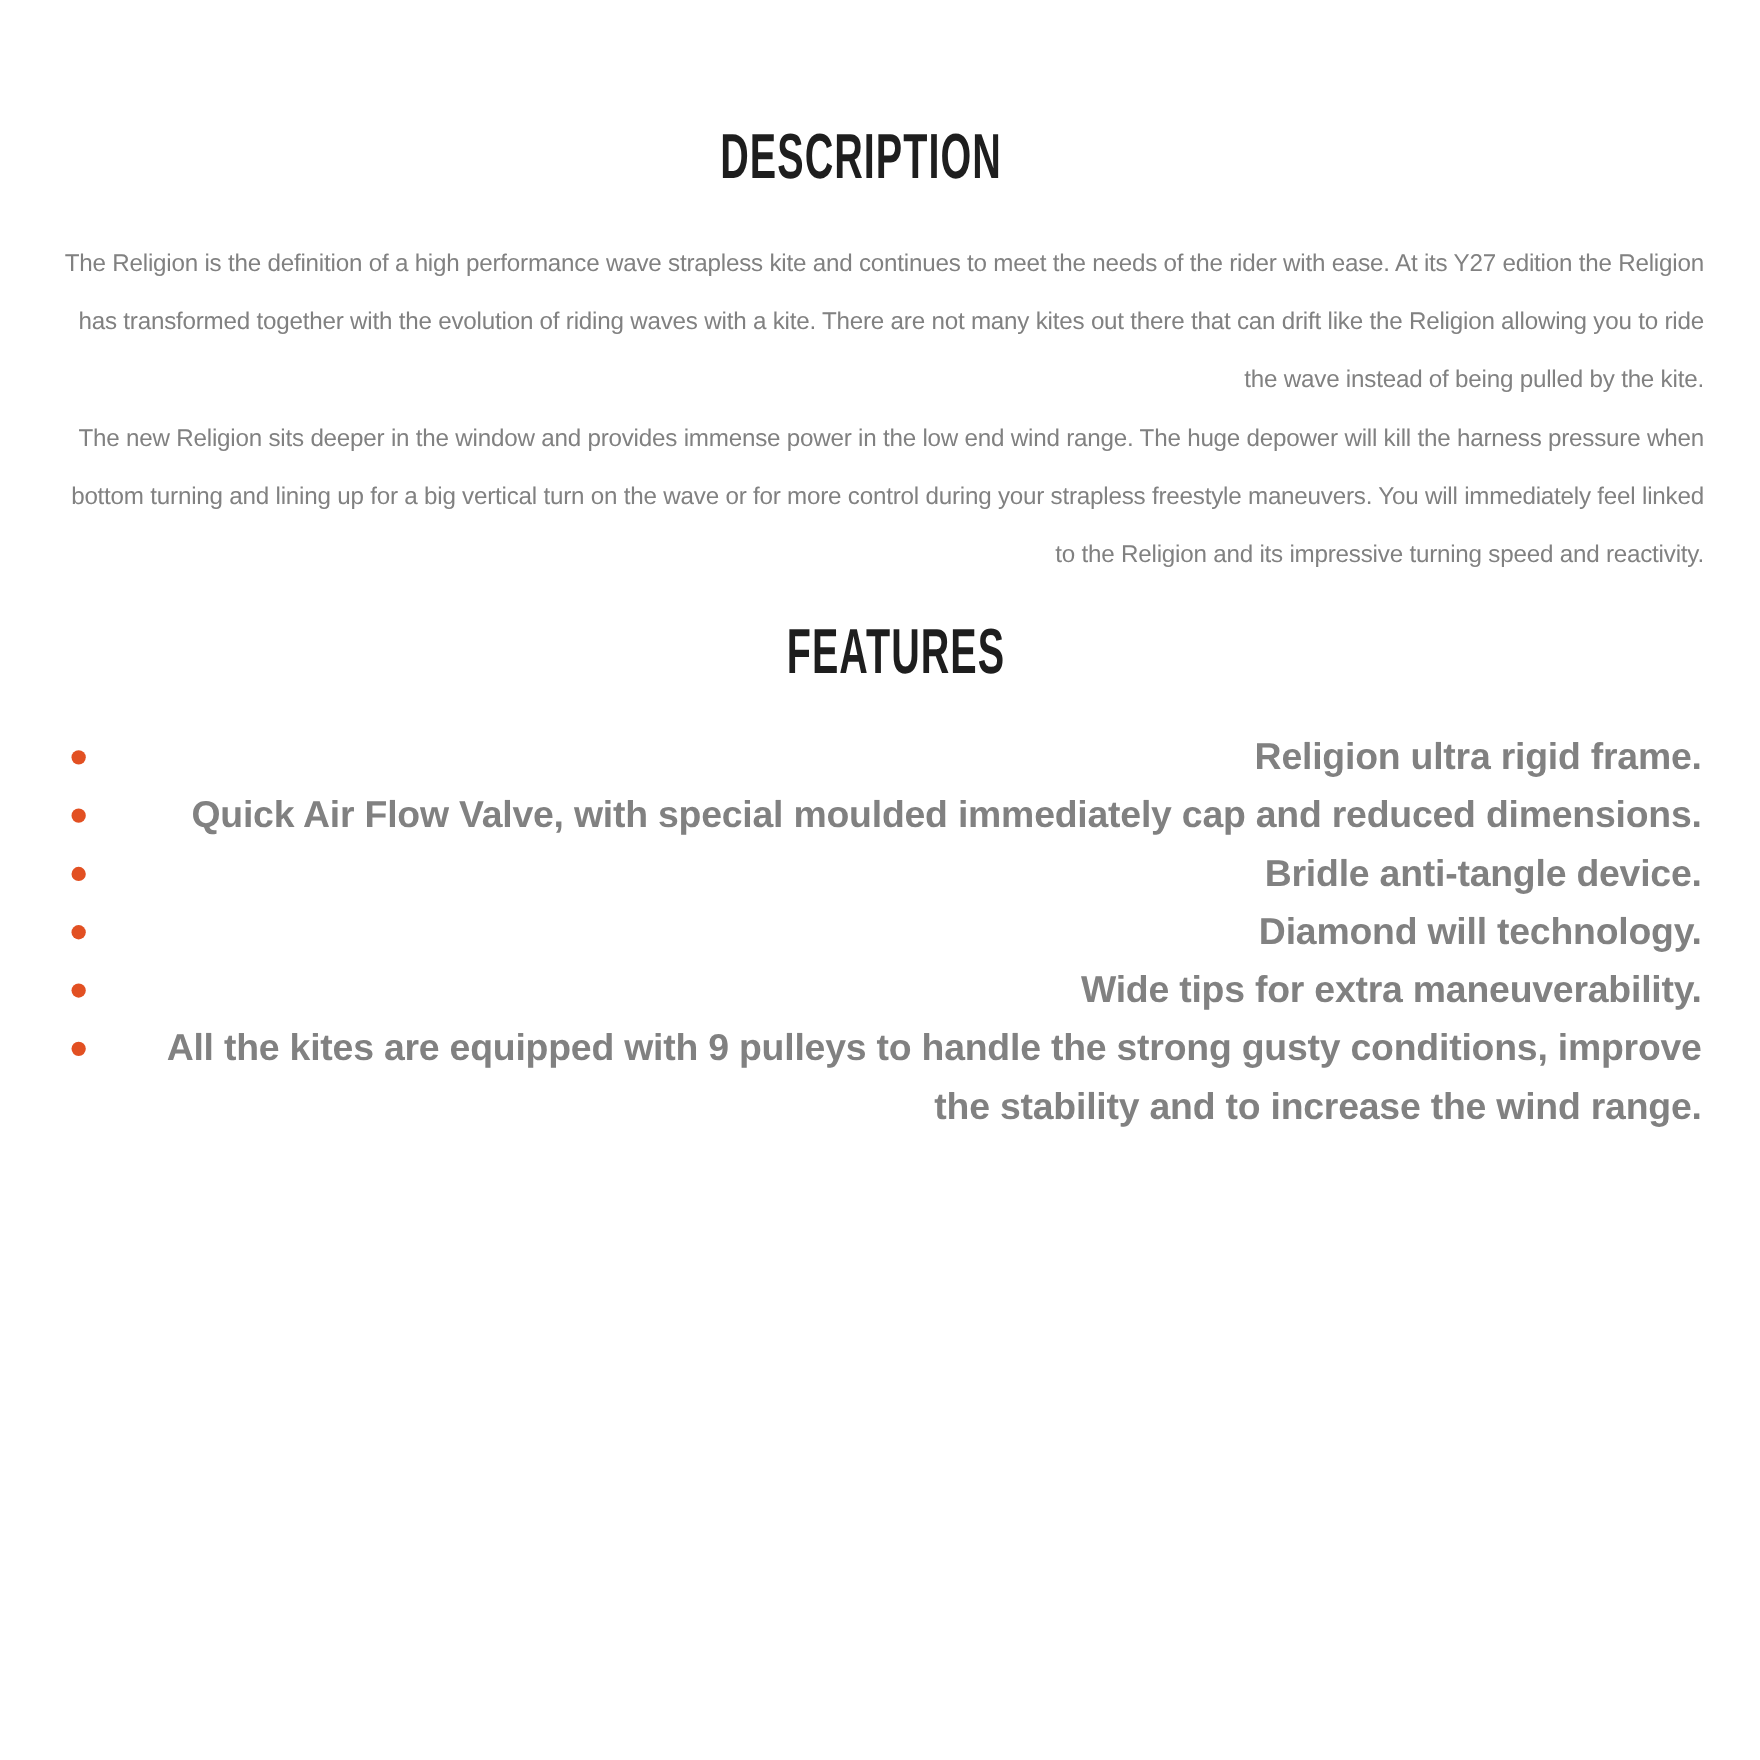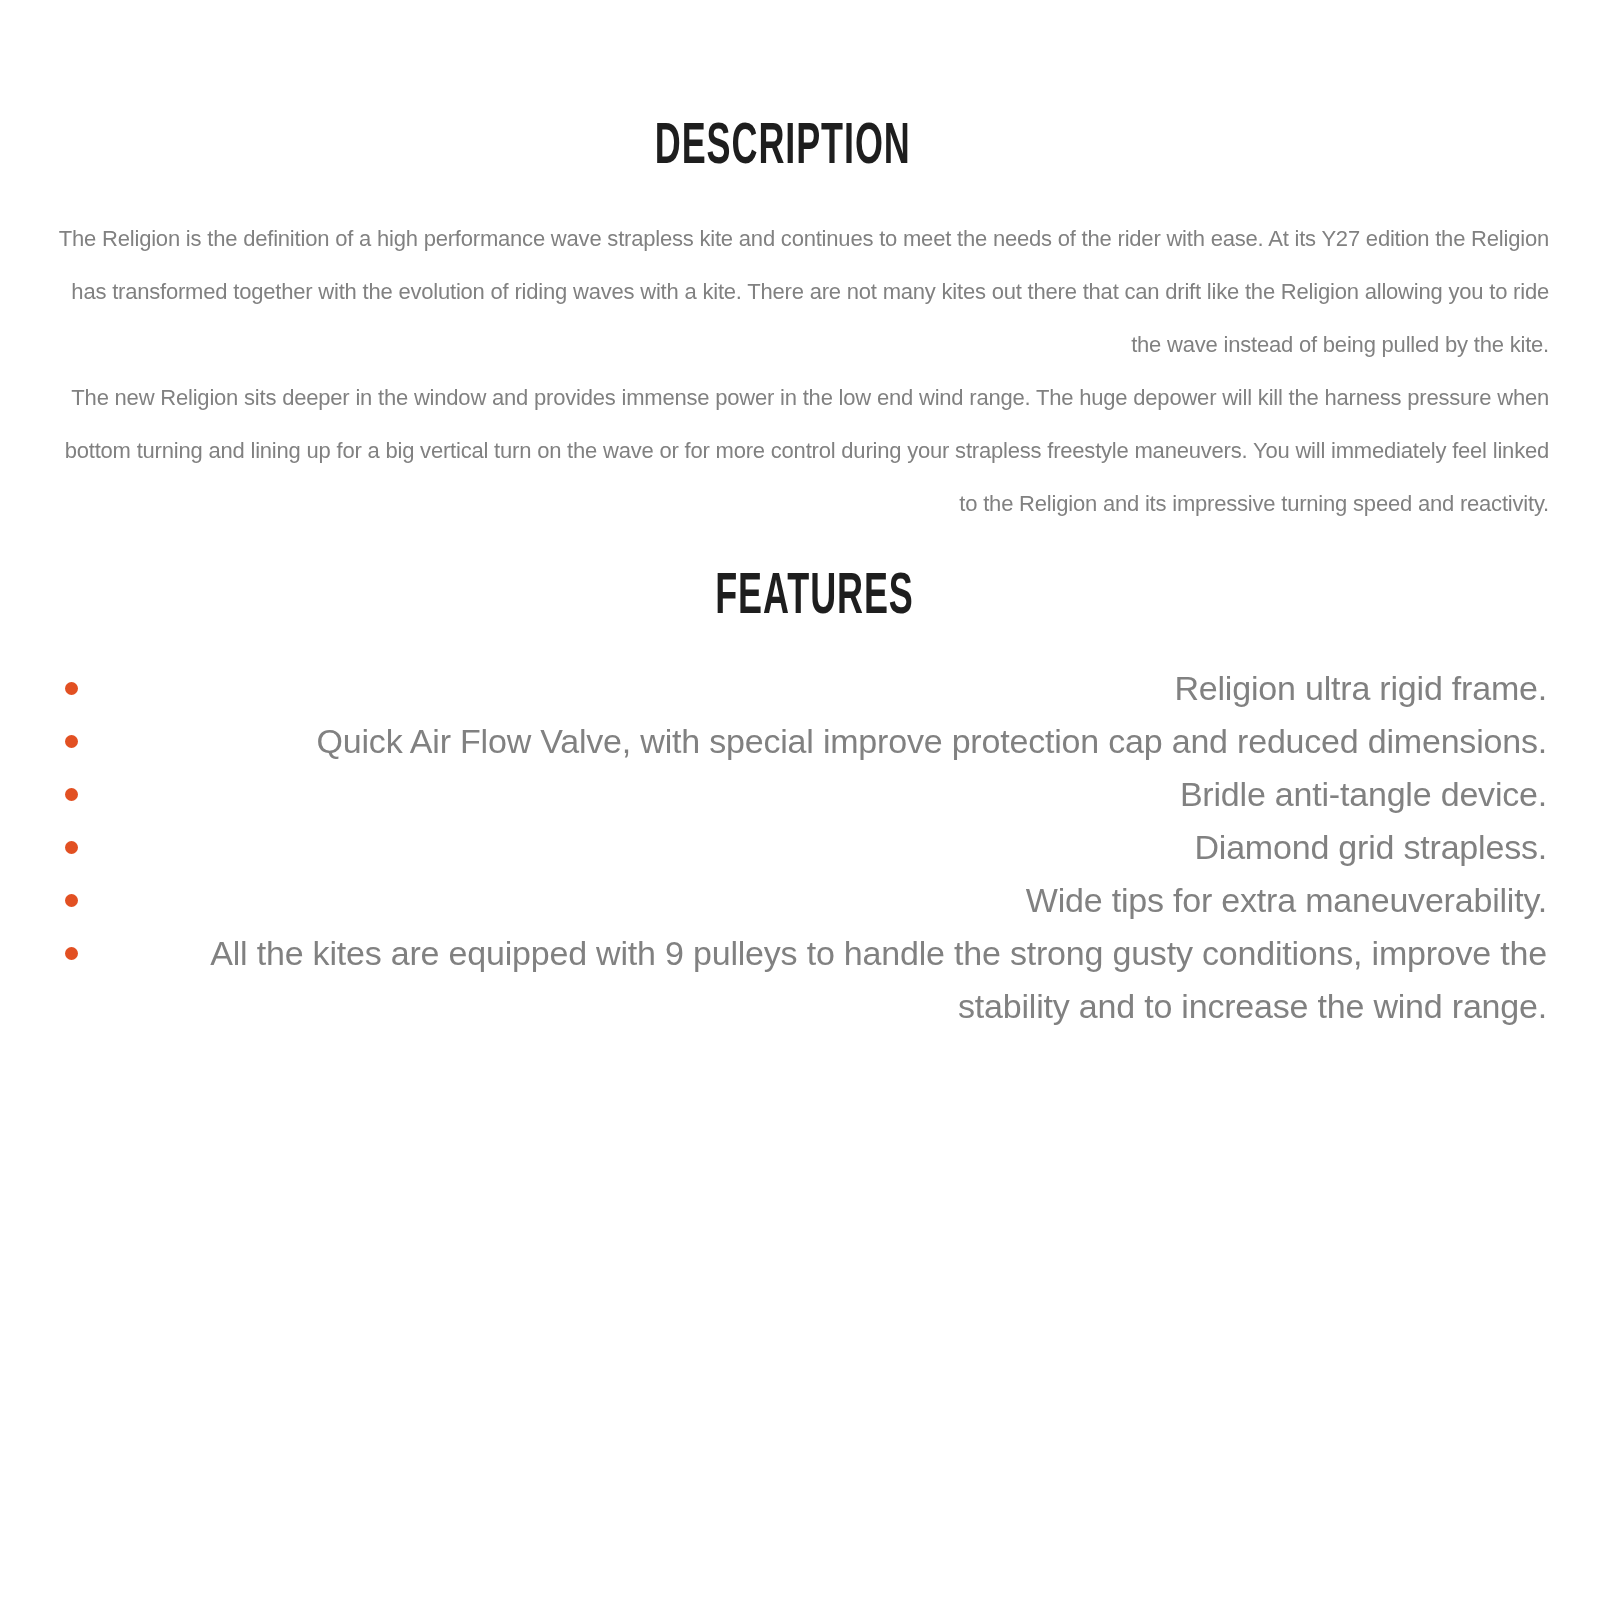--- a/index.html
+++ b/index.html
@@ -44,20 +44,21 @@
     margin-top: 40px;
     width: 1482px;
   }
   .feature-item {
     display: flex;
     align-items: flex-start;
     font-size: 34px;
     line-height: 53px;
     letter-spacing: -0.2px;
     color: var(--body, #818181);
+    font-weight: bold;
   }
   .bullet-dot {
     flex: 0 0 auto;
     width: 13px;
     height: 13px;
     border-radius: 50%;
     background: var(--accent, #e25022);
     margin: 20px 15px 0 0;
   }
   .item-text { flex: 1 1 auto; }
@@ -80,31 +81,31 @@
     <h2 class="section-heading">FEATURES</h2>
     <ul class="features-list">
   <li class="feature-item">
     <span class="bullet-dot"></span>
     <span class="item-text">Religion ultra rigid frame.</span>
   </li>
 
 
   <li class="feature-item">
     <span class="bullet-dot"></span>
-    <span class="item-text">Quick Air Flow Valve, with special improve protection cap and reduced dimensions.</span>
+    <span class="item-text">Quick Air Flow Valve, with special moulded immediately cap and reduced dimensions.</span>
   </li>
 
   <li class="feature-item">
     <span class="bullet-dot"></span>
     <span class="item-text">Bridle anti-tangle device.</span>
   </li>
 
   <li class="feature-item">
     <span class="bullet-dot"></span>
-    <span class="item-text">Diamond grid strapless.</span>
+    <span class="item-text">Diamond will technology.</span>
   </li>
 
   <li class="feature-item">
     <span class="bullet-dot"></span>
     <span class="item-text">Wide tips for extra maneuverability.</span>
   </li>
 
   <li class="feature-item">
     <span class="bullet-dot"></span>
     <span class="item-text">All the kites are equipped with 9 pulleys to handle the strong gusty conditions, improve the stability and to increase the wind range.</span>

